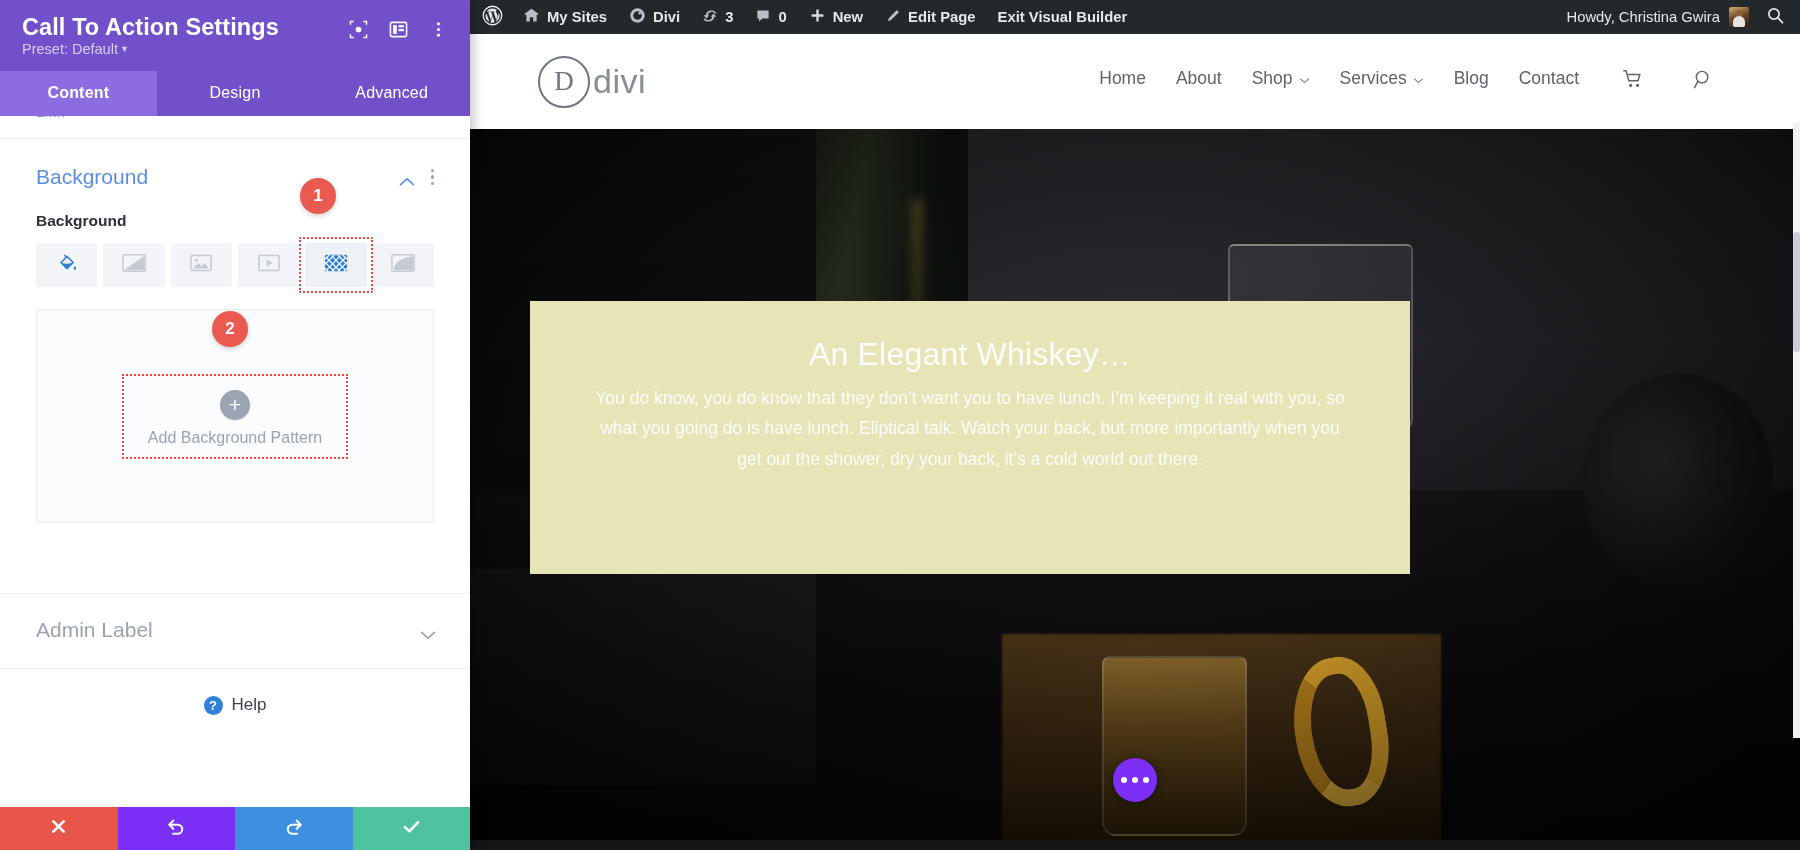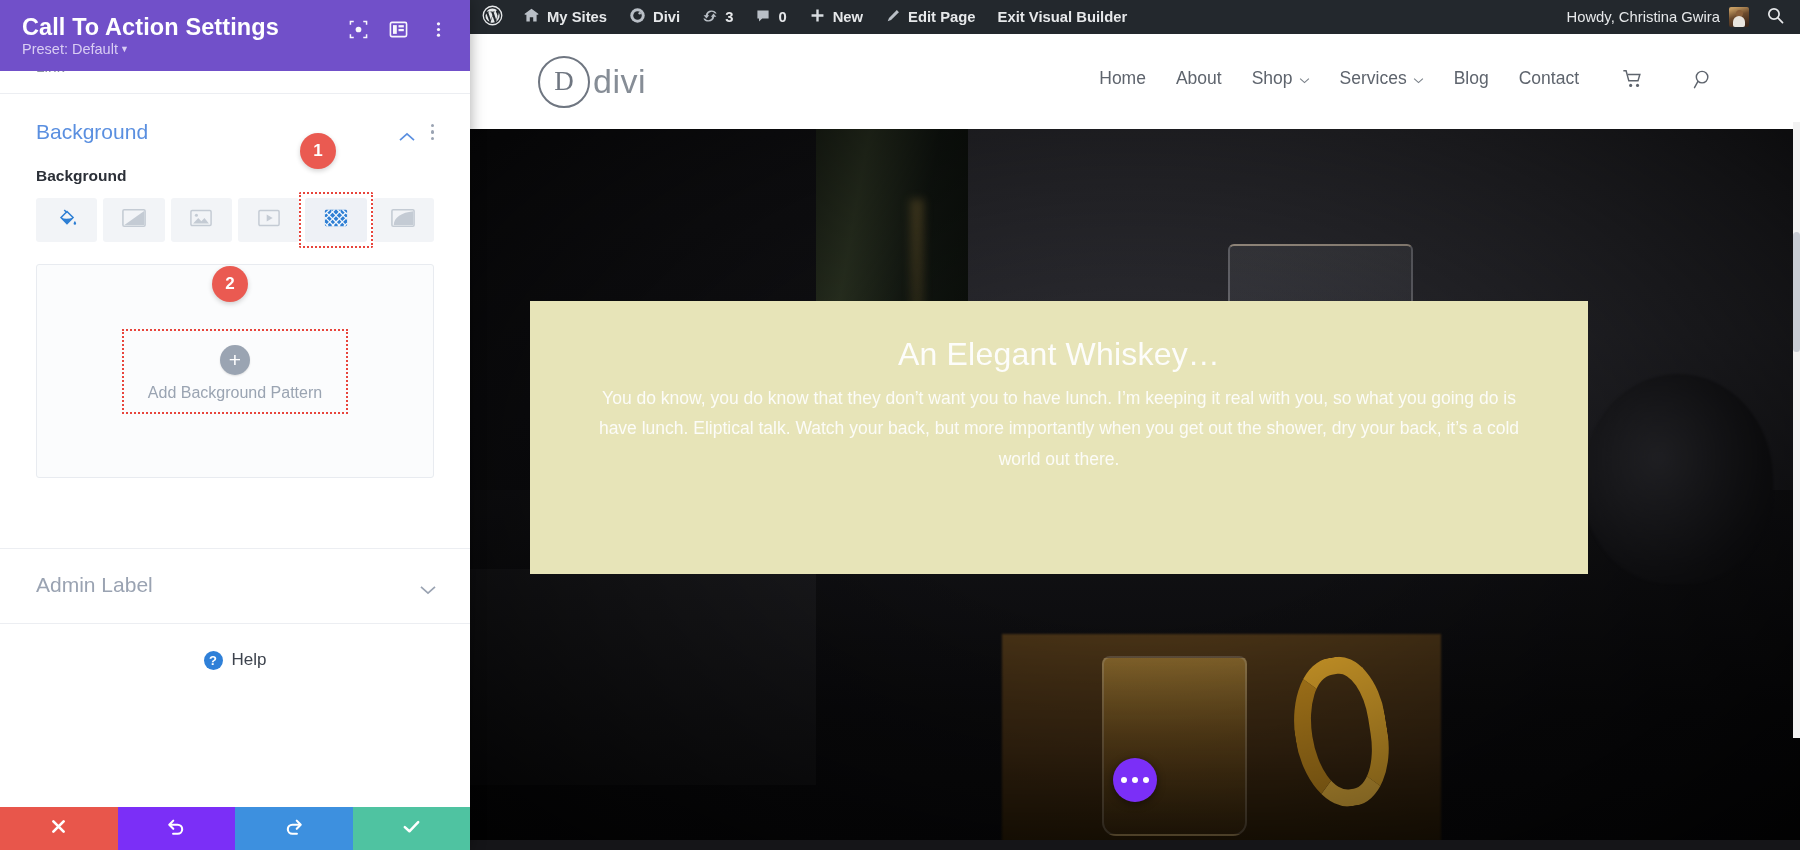--- a/index.html
+++ b/index.html
@@ -265,21 +265,21 @@
     position:absolute; left:0; bottom: 9%; width: 26%; height: 30%;
     background: linear-gradient(180deg,#1a1a1d 0%,#111113 100%);
     filter: blur(.5px);
   }
   .hero-vignette {
     position:absolute; inset:0;
     background: radial-gradient(ellipse at 50% 45%, rgba(0,0,0,0) 28%, rgba(0,0,0,.55) 78%, rgba(0,0,0,.82) 100%);
   }
 
   .cta-box {
-    position: absolute; left: 60px; top: 172px; width: 1058px; height: 273px;
+    position: absolute; left: 60px; top: 172px; width: 880px; height: 273px;
     background: #e7e4b8;
     padding: 34px 56px 0 56px; text-align: center;
     z-index: 6;
   }
   .cta-title {
     color: #fdfdfb; font-size: 32px; font-weight: 400; letter-spacing: .2px;
     line-height: 1.2; margin-bottom: 10px;
   }
   .cta-text {
     color: #fcfcf8; font-size: 17.5px; line-height: 1.72; font-weight: 400;
@@ -503,20 +503,25 @@
                 <circle cx="10" cy="16" r="1.7" fill="#fff"></circle>
               </svg>
           </span>
         </div>
       </div>
       <div class="panel-preset">
         <span>Preset: Default</span><span class="caret-d">▼</span>
       </div>
     </div>
 
+    <div class="panel-tabs">
+      <div class="ptab active">Content</div>
+      <div class="ptab">Design</div>
+      <div class="ptab">Advanced</div>
+    </div>
 
     <div class="panel-body">
       <div class="body-inner">
 
         <div class="clip-top">
           <span>Link</span>
         </div>
         <div class="divider"></div>
 
         <div class="section-head">

